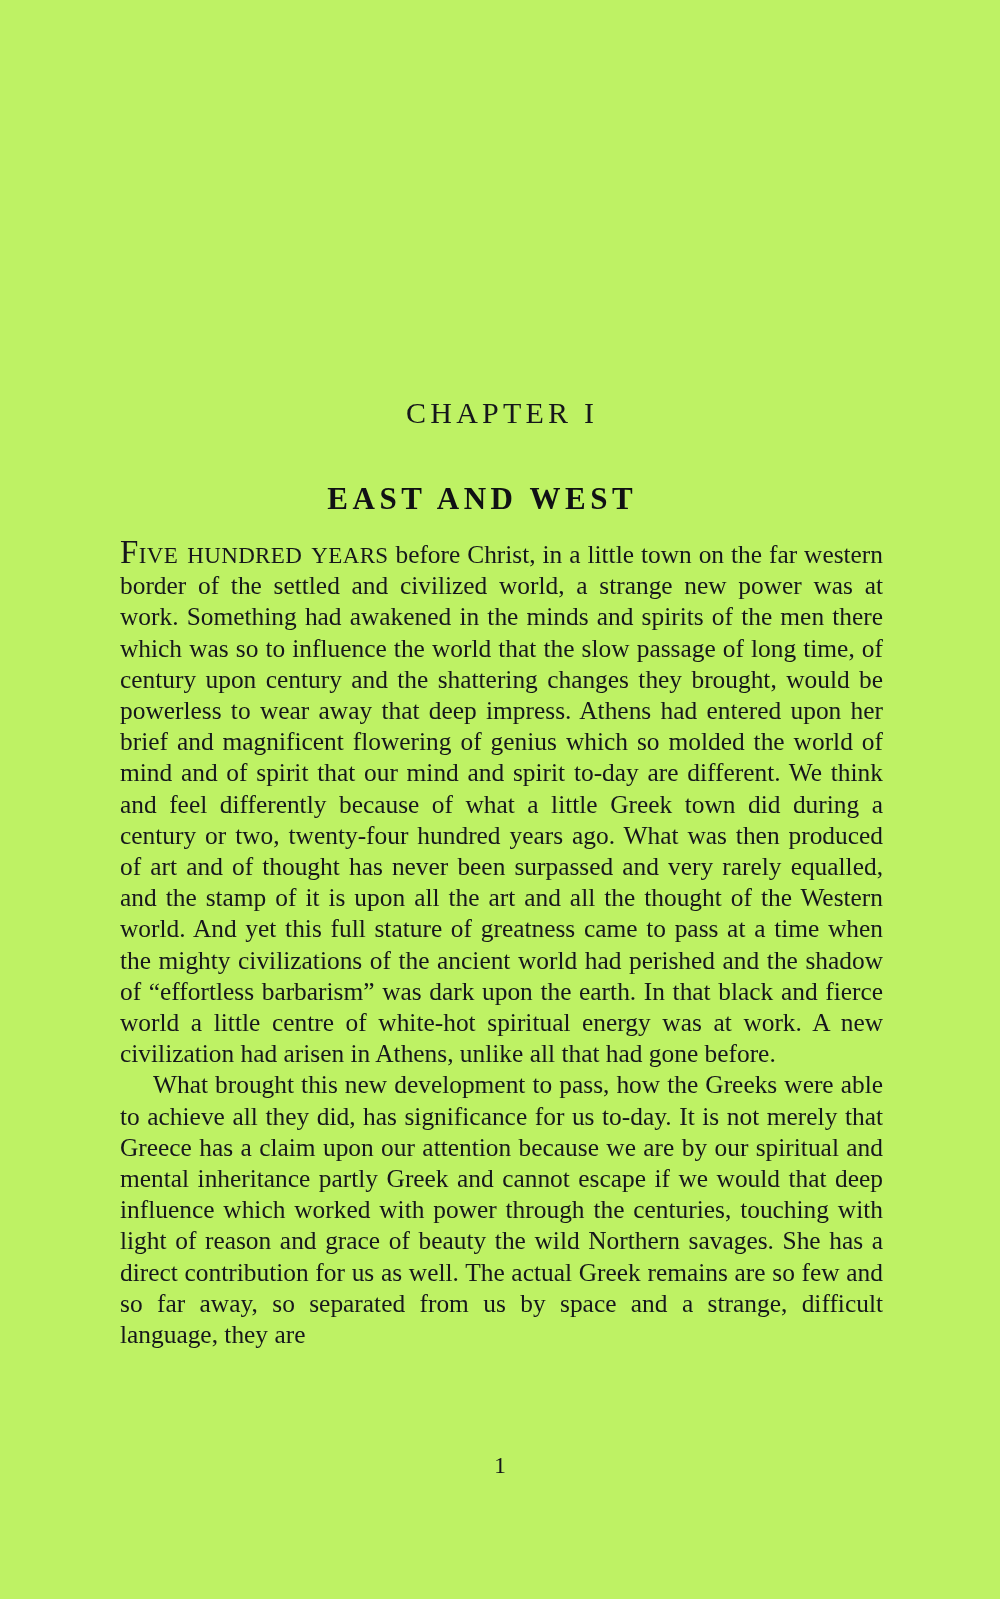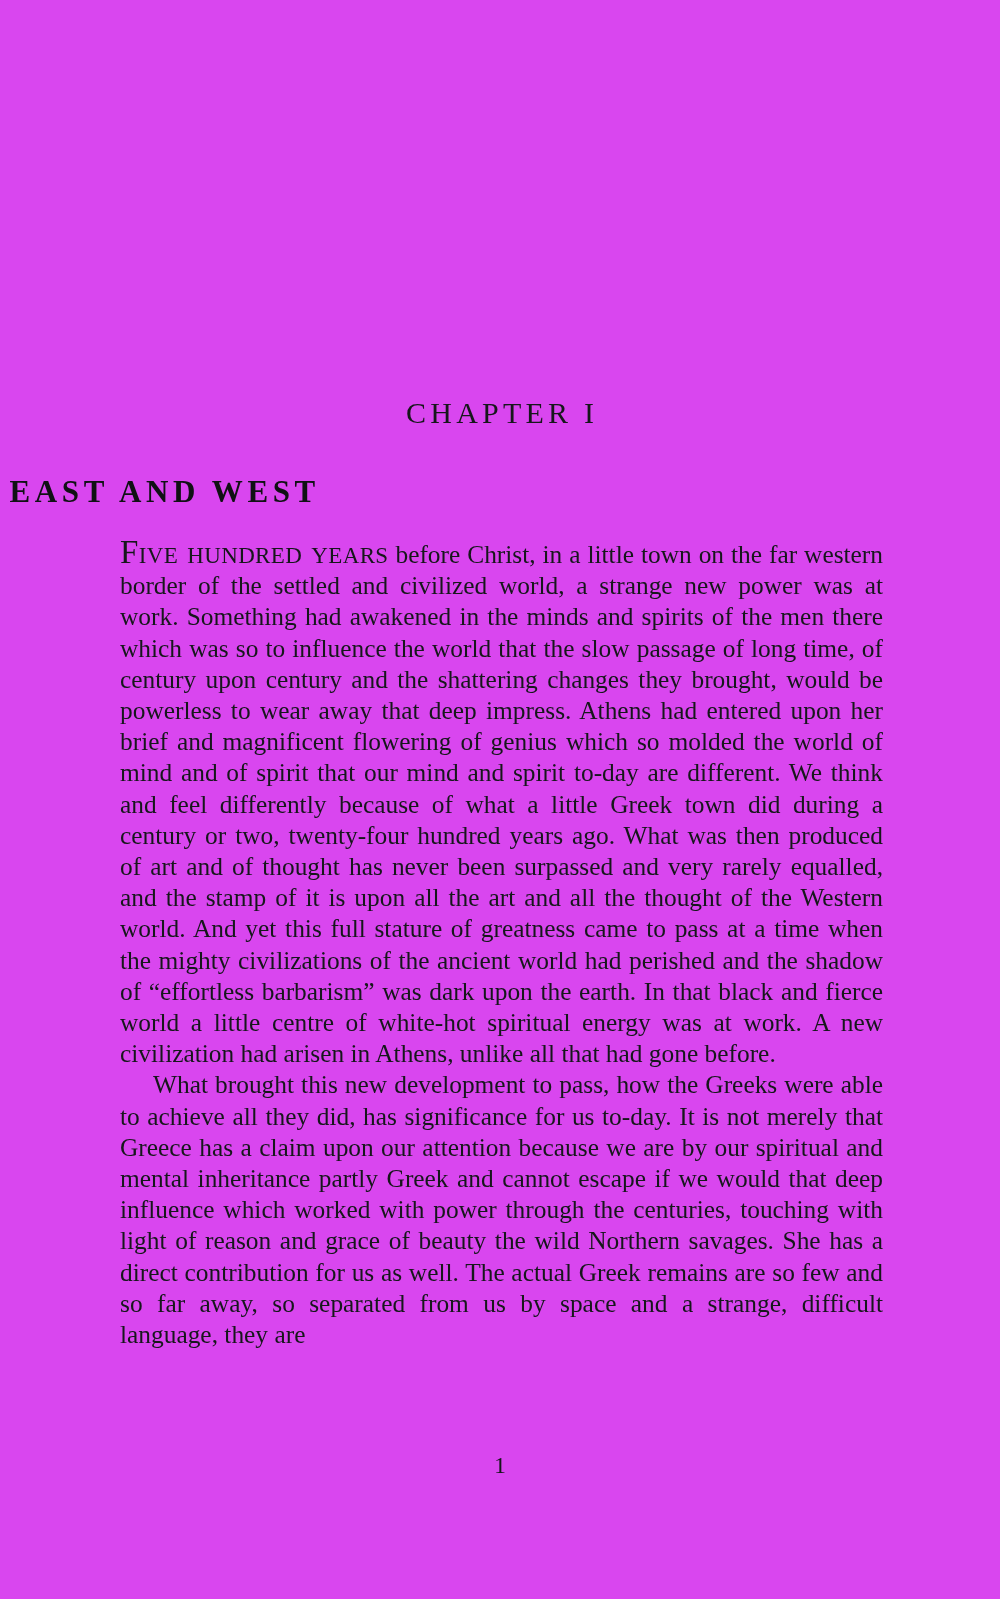--- a/index.html
+++ b/index.html
@@ -13,21 +13,21 @@
     height: 1599px;
     position: relative;
     font-family: "Liberation Serif", "DejaVu Serif", serif;
     color: #15161a;
     -webkit-font-smoothing: antialiased;
   }
 
   .page {
     position: absolute;
     inset: 0;
-    background: #d946ef;
+    background: #bef264;
   }
 
   
   .chapter-head {
     position: absolute;
     top: 396px;
     left: 0;
     width: 1000px;
     text-align: center;
   }
@@ -39,28 +39,28 @@
     color: #16171b;
     line-height: 1.1;
     margin: 0;
   }
 
   .chapter-title {
     position: absolute;
     top: 470px;
     left: 0;
     width: 936px;
-    text-align: left;
+    text-align: center;
     font-size: 31px;
     font-weight: 700;
     letter-spacing: 4.6px;
     text-indent: 4.6px;
     color: #101114;
     line-height: 1.1;
-    margin: 5px;
+    margin: 12px;
   }
 
   
   .body-text {
     position: absolute;
     top: 537px;
     left: 120px;
     width: 763px;
     font-size: 25.4px;
     line-height: 31.2px;

